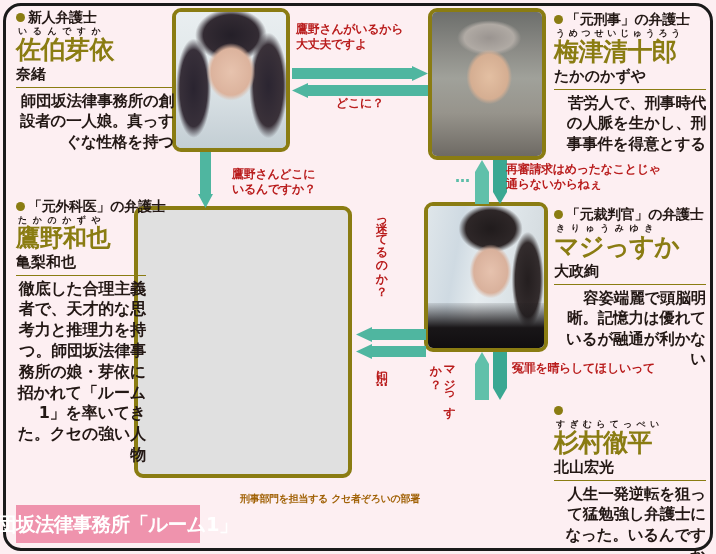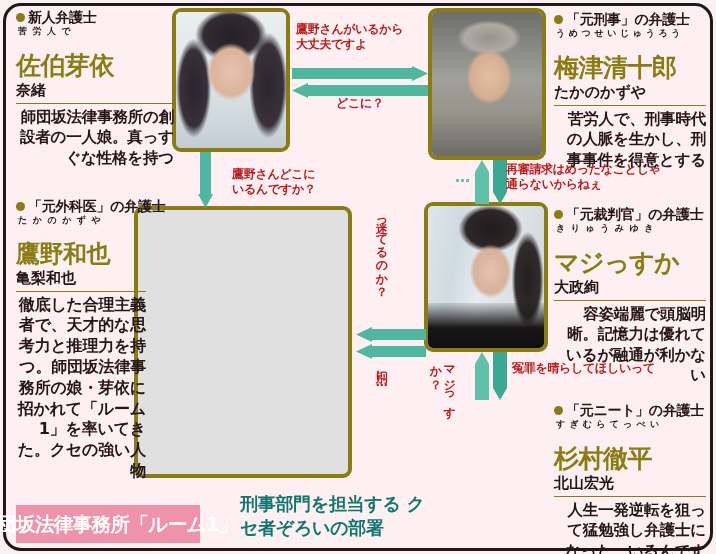--- a/index.html
+++ b/index.html
@@ -57,21 +57,21 @@
     height: 10px;
     white-space: nowrap;
   }
   .name {
     font-size: 25px;
     font-weight: 700;
     color: #8a7c12;
     line-height: 1.05;
     letter-spacing: -0.5px;
     white-space: nowrap;
-    margin-top: 16px;
+    margin-top: 0px;
   }
   .actor {
     font-size: 15px;
     font-weight: 700;
     line-height: 1.2;
     margin-top: 1px;
     white-space: nowrap;
     color: #231815;
   }
   .rule {
@@ -180,24 +180,24 @@
     color: #ffffff;
     font-size: 19.5px;
     font-weight: 700;
     letter-spacing: -0.6px;
     white-space: nowrap;
   }
   #room-note {
     position: absolute;
     left: 240px; top: 492px;
     width: 200px;
-    font-size: 18px;
+    font-size: 10px;
     font-weight: 700;
     line-height: 1.32;
-    color: #0f766e;
+    color: #a16207;
     letter-spacing: -0.3px;
   }
   .ellipsis-dots {
     position: absolute;
     color: #5bbda8;
     font-size: 15px;
     font-weight: 700;
     letter-spacing: 1px;
   }
 </style>
@@ -281,21 +281,21 @@
   <div class="caption vert" style="left:374px; top:362px; height:54px;">別に…</div>
 
   <div class="caption vert" style="left:428px; top:358px; height:70px;">マジっすか？</div>
 
   <div class="caption" style="left:512px; top:361px; width:200px;">冤罪を晴らしてほしいって</div>
 
   <div class="panel" id="panel-saeki">
     <div class="role-line">
       <span class="role-dot"></span><span>新人弁護士</span>
     </div>
-    <div class="furigana">苦労人で</div>
+    <div class="furigana">いるんですか</div>
     <div class="name">佐伯芽依</div>
     <div class="actor">奈緒</div>
     <hr class="rule">
     <div class="desc">師団坂法律事務所の創設者の一人娘。真っすぐな性格を持つ</div>
   </div>
 
   <div class="panel" id="panel-takano">
     <div class="role-line">
       <span class="role-dot"></span><span>「元外科医」の弁護士</span>
     </div>
@@ -323,21 +323,21 @@
     </div>
     <div class="furigana">きりゅうみゆき</div>
     <div class="name">マジっすか</div>
     <div class="actor">大政絢</div>
     <hr class="rule">
     <div class="desc">容姿端麗で頭脳明晰。記憶力は優れているが融通が利かない</div>
   </div>
 
   <div class="panel" id="panel-sugimura">
     <div class="role-line">
-      <span class="role-dot"></span><span>「元ニート」の弁護士</span>
+      <span class="role-dot"></span>
     </div>
     <div class="furigana" style="letter-spacing:4.2px;">すぎむらてっぺい</div>
     <div class="name">杉村徹平</div>
     <div class="actor">北山宏光</div>
     <hr class="rule">
     <div class="desc">人生一発逆転を狙って猛勉強し弁護士になった。いるんですか</div>
   </div>
 
   <div id="room-tag">
     <span>師団坂法律事務所「ルーム1」</span>

